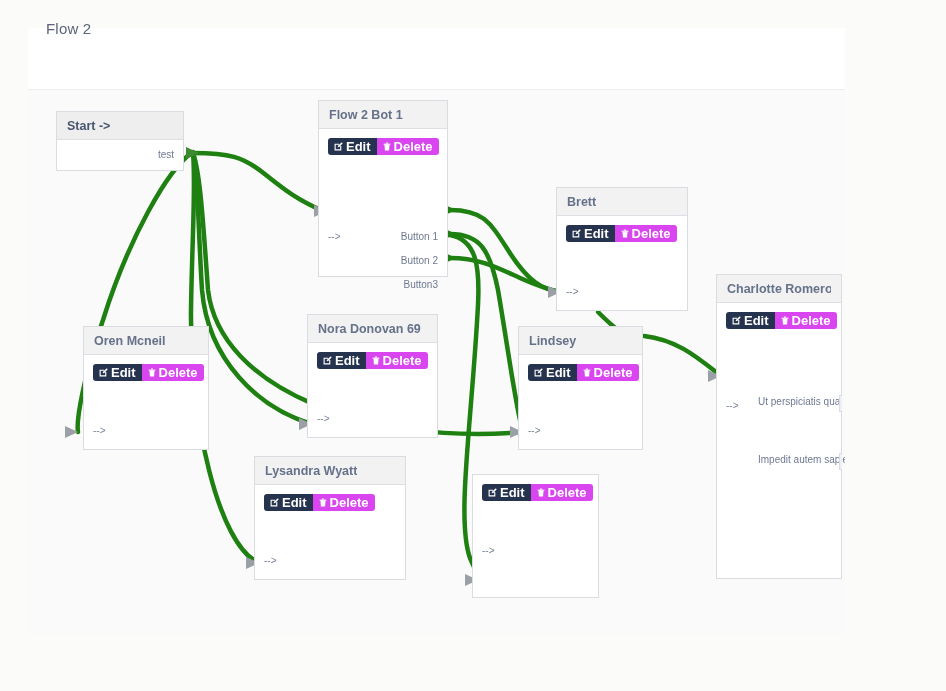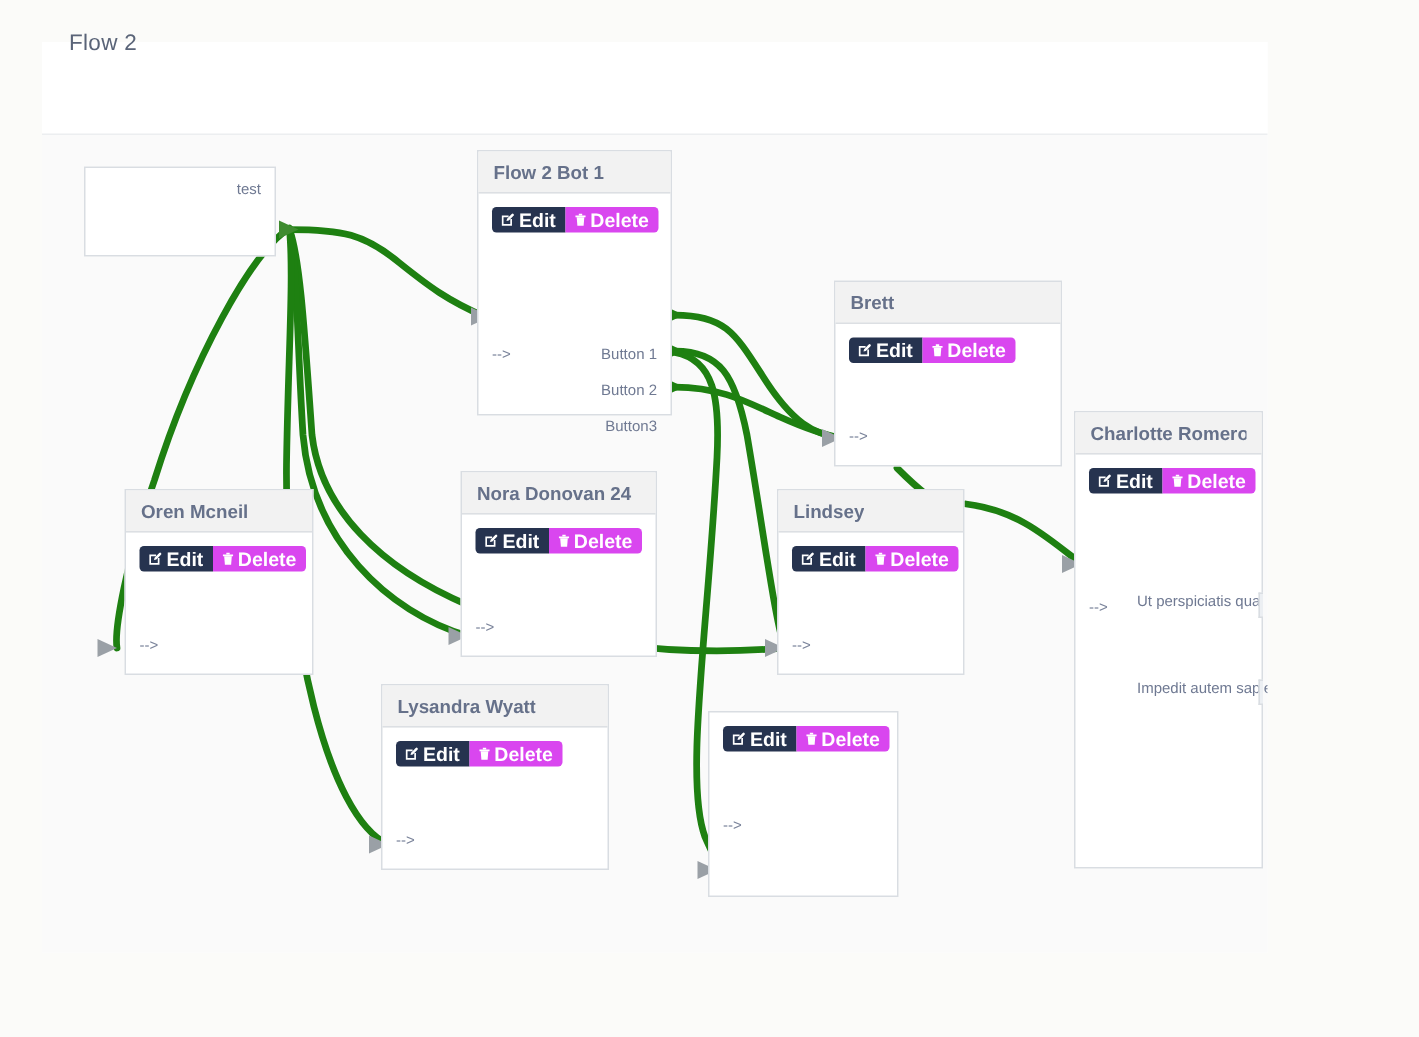--- a/index.html
+++ b/index.html
@@ -159,20 +159,23 @@
         <path d="M520,196 L533,202 L520,208 z" fill="#9aa0a6"></path>
         <path d="M680,280 L693,286 L680,292 z" fill="#9aa0a6"></path>
         <path d="M158,57 L171,63 L158,69 z" fill="#3e8b2f"></path>
         <path d="M415,114 L428,120 L415,126 z" fill="#1e8011"></path>
         <path d="M415,138 L428,144 L415,150 z" fill="#1e8011"></path>
         <path d="M415,162 L428,168 L415,174 z" fill="#1e8011"></path>
       </g>
     </svg>
 
     <div class="node start-node" style="left:28px;top:21px;width:128px;height:60px;">
+      <div class="node-head">
+        <span class="node-title">Start -&gt;</span>
+      </div>
       <div class="node-body">
         <span class="port-out" style="top:9px;">test</span>
       </div>
     </div>
 
     <div class="node" style="left:290px;top:10px;width:130px;height:177px;">
       <div class="node-head">
         <span class="node-title">Flow 2 Bot 1</span>
       </div>
       <div class="node-body">
@@ -193,21 +196,21 @@
             <span>Delete</span>
           </button>
         </div>
         <span class="port-in" style="left:9px;top:102px;">--&gt;</span>
         <span class="port-out" style="top:102px;">Button 1</span>
         <span class="port-out" style="top:126px;text-align:center;">Button 2</span>
         <span class="port-out" style="top:150px;">Button3</span>
       </div>
     </div>
 
-    <div class="node" style="left:528px;top:97px;width:152px;height:124px;">
+    <div class="node" style="left:528px;top:97px;width:132px;height:124px;">
       <div class="node-head">
         <span class="node-title">Brett</span>
       </div>
       <div class="node-body">
         <div class="btn-row">
           <button class="btn btn-edit">
             <svg width="9" height="9" viewBox="0 0 16 16">
               <path d="M1 3h8v2H3v8h8V7h2v8H1z" fill="#fff"></path>
               <path d="M14.8 1.2a1.5 1.5 0 0 0-2.1 0L7.2 6.7 6.5 9.5l2.8-.7 5.5-5.5a1.5 1.5 0 0 0 0-2.1z" fill="#fff"></path>
             </svg>
@@ -277,21 +280,21 @@
             </svg>
             <span>Delete</span>
           </button>
         </div>
         <span class="port-in" style="left:9px;top:70px;">--&gt;</span>
       </div>
     </div>
 
     <div class="node" style="left:279px;top:224px;width:131px;height:124px;">
       <div class="node-head">
-        <span class="node-title">Nora Donovan 24</span>
+        <span class="node-title">Nora Donovan 69</span>
       </div>
       <div class="node-body">
         <div class="btn-row">
           <button class="btn btn-edit">
             <svg width="9" height="9" viewBox="0 0 16 16">
               <path d="M1 3h8v2H3v8h8V7h2v8H1z" fill="#fff"></path>
               <path d="M14.8 1.2a1.5 1.5 0 0 0-2.1 0L7.2 6.7 6.5 9.5l2.8-.7 5.5-5.5a1.5 1.5 0 0 0 0-2.1z" fill="#fff"></path>
             </svg>
             <span>Edit</span>
           </button>

